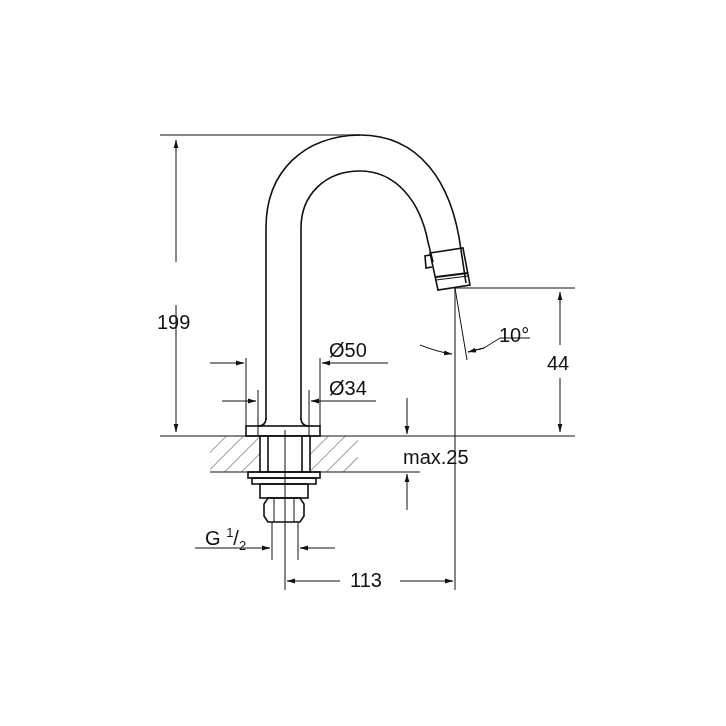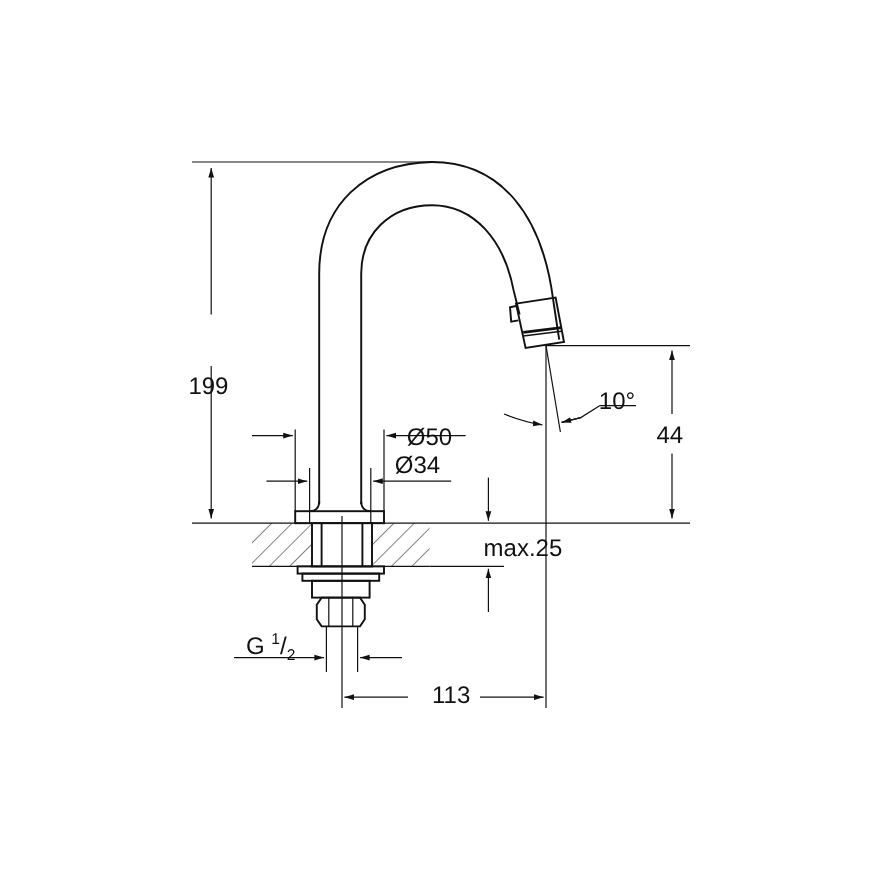--- a/index.html
+++ b/index.html
@@ -101,20 +101,20 @@
     <line x1="335" y1="548" x2="300" y2="548" marker-end="url(#arr)"></line>
 
     <line x1="340" y1="581" x2="287" y2="581" marker-end="url(#arr)"></line>
     <line x1="400" y1="581" x2="453" y2="581" marker-end="url(#arr)"></line>
   </g>
 </svg>
 
 <div class="lbl" style="left:157px; top:274px;margin-top:38px;">199</div>
 <div class="lbl" style="left:547px; top:353px;">44</div>
 <div class="lbl" style="left:499px; top:325px;">10°</div>
-<div class="lbl" style="left:339px; top:340px;margin-top:15px;">Ø50</div>
+<div class="lbl" style="left:329px; top:340px;">Ø50</div>
 <div class="lbl" style="left:329px; top:378px;">Ø34</div>
 <div class="lbl" style="left:364px; top:447px;margin-left:39px;">max.25</div>
 <div class="lbl" style="left:205px; top:526px;">
   <span>G</span>
   <span class="sup">1</span><span>/</span><span class="sub">2</span>
 </div>
-<div class="lbl" style="left:360px; top:570px;">113</div>
+<div class="lbl" style="left:350px; top:570px;">113</div>
 
 </body></html>

